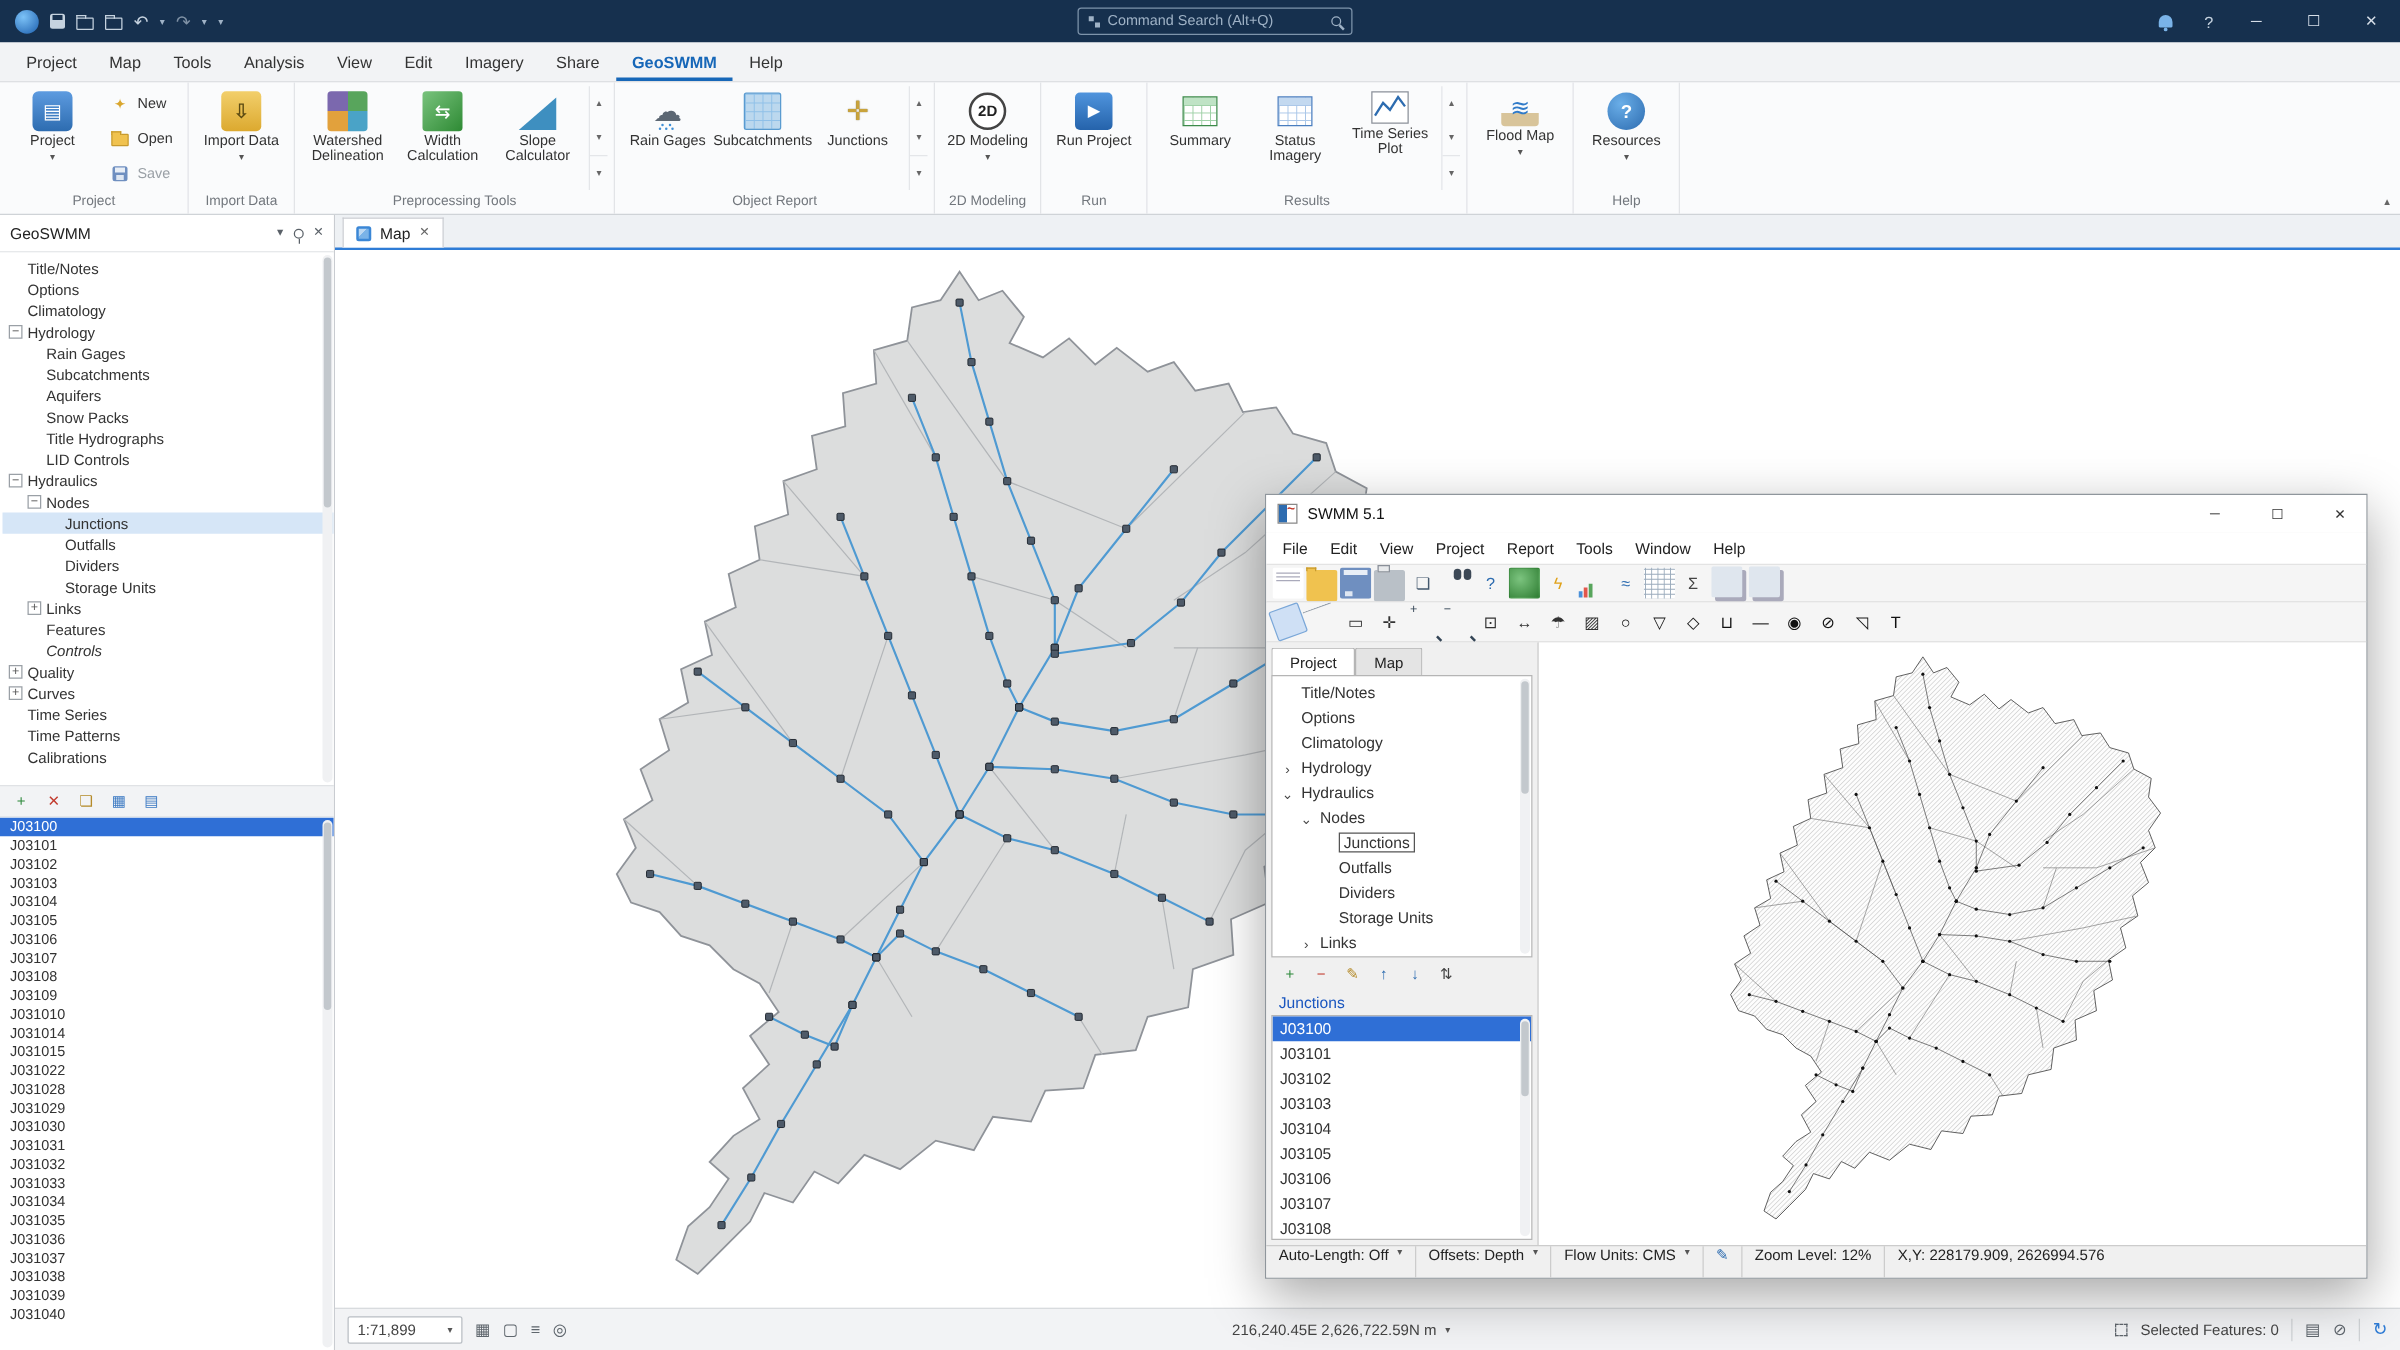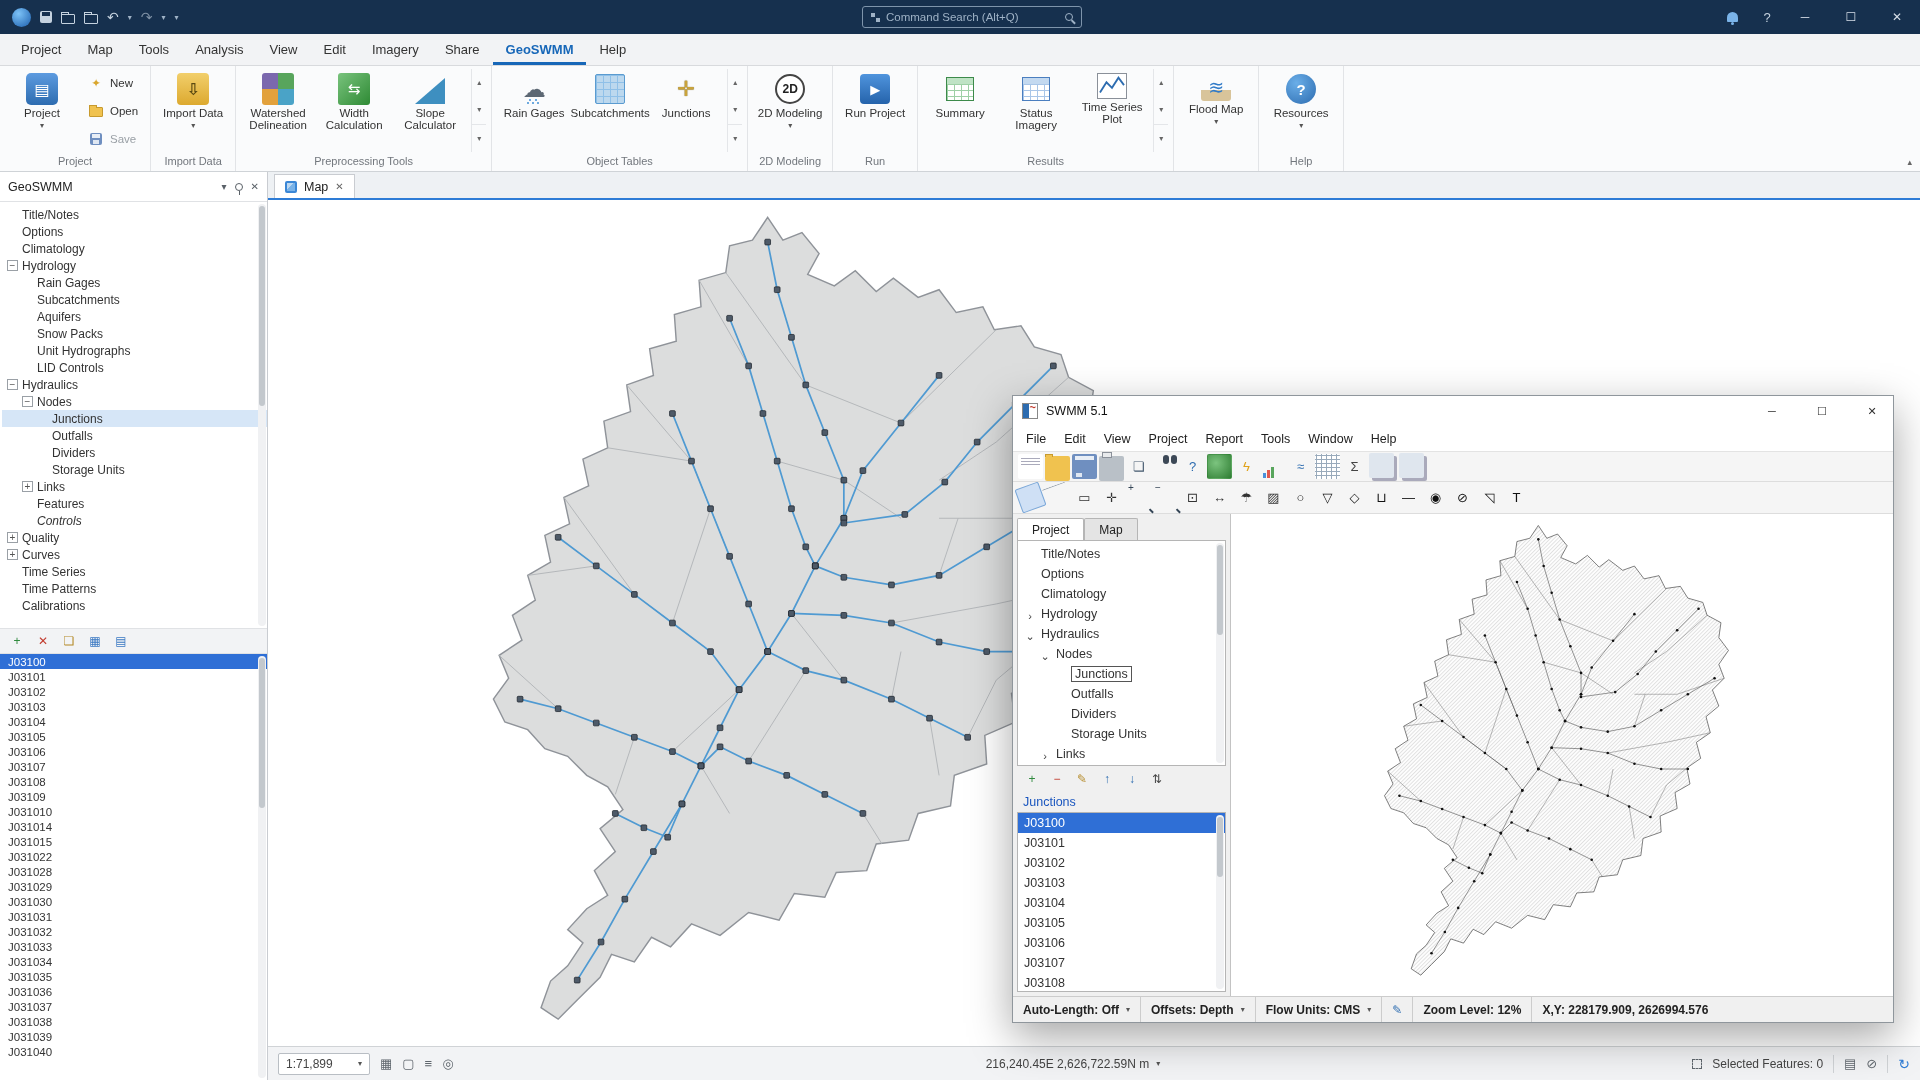--- a/index.html
+++ b/index.html
@@ -159,21 +159,21 @@
 #swmm-tree .tree-row{height:20px;font-size:12.5px;}
 #swmm-tree .expander{width:14px;font-size:11px;line-height:14px;border:none;color:#444;}
 #swmm-tree .tree-row.selected .tlabel{border:1px solid #555;background:#fff;padding:0 3px;}
 #swmm-panel-toolbar{height:26px;display:flex;align-items:center;gap:3px;padding:0 8px;}
 #swmm-list-title{height:20px;display:flex;align-items:center;padding:0 10px;color:#1a56bf;font-size:12.5px;}
 #swmm-list{flex:1;background:#fff;border:1px solid #b5b5b5;margin:0 4px 4px;position:relative;overflow:hidden;}
 #swmm-list .list-row{height:20px;font-size:12.5px;padding:0 6px;}
 #swmm-map{flex:1;position:relative;background:#fff;display:flex;}
 #swmm-map-holder{width:600px;height:470px;margin:4px 36px 0 auto;}
 #swmm-statusbar{height:26px;background:#f0f0f0;border-top:1px solid #ccc;display:flex;align-items:center;font-size:12px;color:#222;}
-.sw-seg{height:100%;display:flex;align-items:center;gap:7px;padding:0 10px;border-right:1px solid #ccc;white-space:nowrap;font-weight:bold;}
+.sw-seg{height:100%;display:flex;align-items:flex-start;gap:7px;padding:0 10px;border-right:1px solid #ccc;white-space:nowrap;}
 .sw-pen{color:#2d6cb0;font-size:12px;}
 </style>
 </head>
 <body>
 
 <div id="titlebar">
   <div class="tb-left">
     <span class="app-logo"></span>
     <span class="i-disk-l"></span>
     <span class="i-folder-l"></span>
@@ -324,21 +324,21 @@
       <div class="bigbtn">
         <span class="bico ico-junctions">✛</span>
         <span class="blabel">Junctions</span>
       </div>
       <div class="scrollcol">
         <span>▴</span>
         <span>▾</span>
         <span>▾</span>
       </div>
     </div>
-    <div class="rlabel">Object Tables</div>
+    <div class="rlabel">Object Report</div>
   </div>
 
   <div class="rgroup">
     <div class="rbody">
       <div class="bigbtn">
         <span class="bico">
             <span class="ico-2d">2D</span>
           </span>
         <span class="blabel">2D Modeling</span>
         <span class="bcaret">▾</span>
@@ -468,21 +468,21 @@
           <span class="tlabel">Aquifers</span>
         </div>
 
         <div class="tree-row" style="padding-left: 20px;">
           <span class="expander" data-exp="none"></span>
           <span class="tlabel">Snow Packs</span>
         </div>
 
         <div class="tree-row" style="padding-left: 20px;">
           <span class="expander" data-exp="none"></span>
-          <span class="tlabel">Unit Hydrographs</span>
+          <span class="tlabel">Title Hydrographs</span>
         </div>
 
         <div class="tree-row" style="padding-left: 20px;">
           <span class="expander" data-exp="none"></span>
           <span class="tlabel">LID Controls</span>
         </div>
 
         <div class="tree-row" style="padding-left: 5px;">
           <span class="expander" data-exp="minus">−</span>
           <span class="tlabel">Hydraulics</span>

